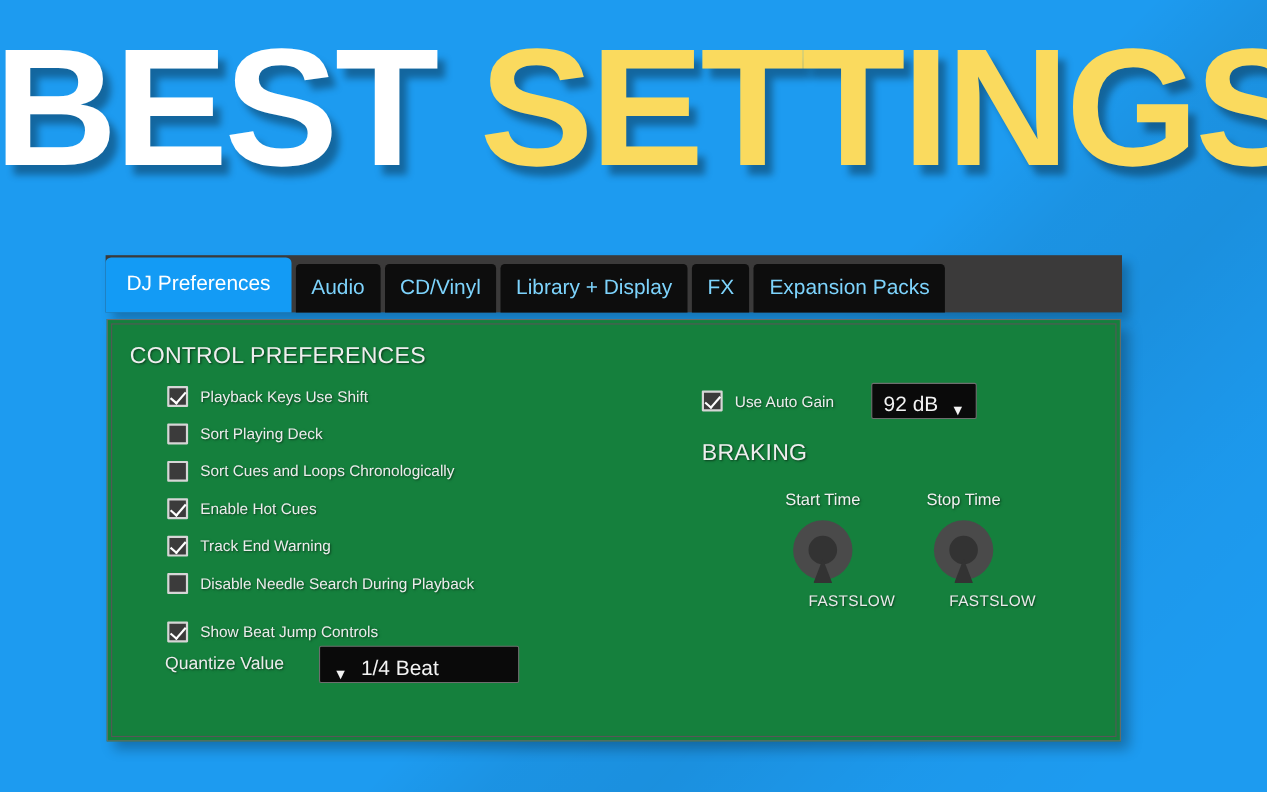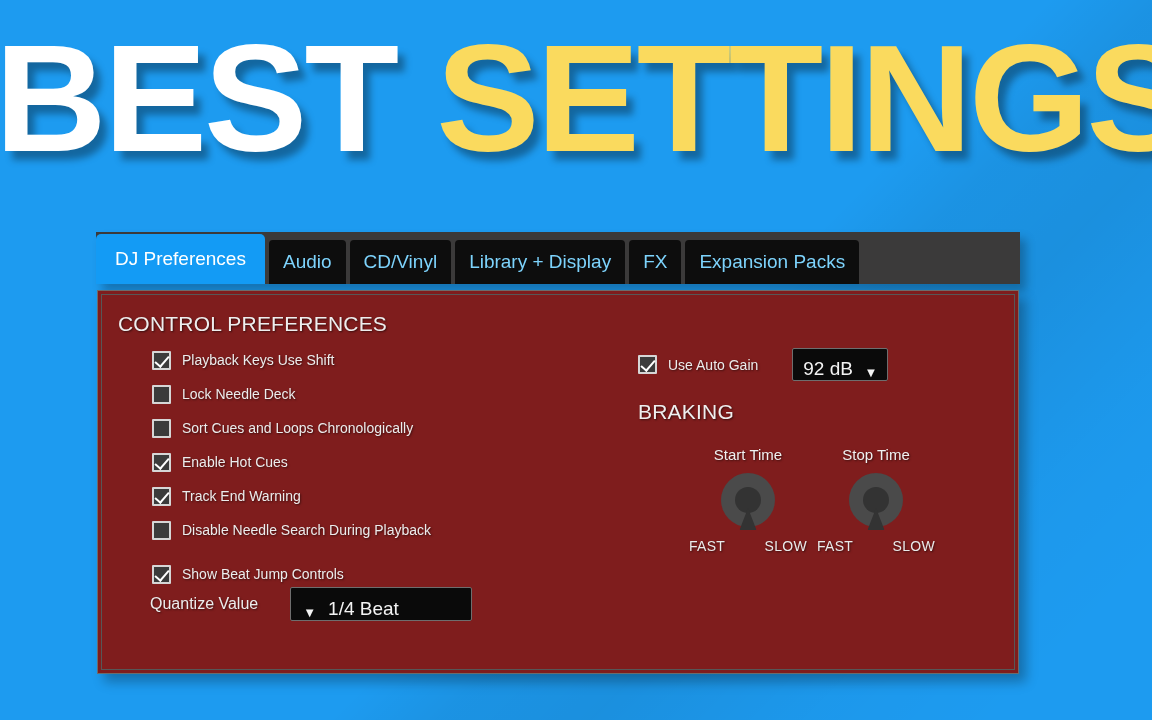--- a/index.html
+++ b/index.html
@@ -92,21 +92,21 @@
     padding: 0 19px;
   }
 
   
   .panel {
     position: absolute;
     left: 97px;
     top: 290px;
     width: 922px;
     height: 384px;
-    background: #7f1d1d;
+    background: #15803d;
     border: 1px solid #6c6c6c;
     box-sizing: border-box;
     box-shadow: 7px 8px 11px rgba(0,0,0,0.28);
     padding: 0;
   }
   .panel-inner {
     position: absolute;
     inset: 3px;
     border: 1px solid #575757;
     box-sizing: border-box;
@@ -237,20 +237,21 @@
     height: 22px;
     background: #333333;
     clip-path: polygon(0% 100%, 50% 0%, 100% 100%);
   }
   .knob-scale {
     display: flex;
     justify-content: space-between;
     margin-top: 11px;
     padding: 0 6px;
     box-sizing: border-box;
+    margin-left: 46px;
   }
   .knob-scale span {
     color: #eaeaea;
     font-size: 14px;
     letter-spacing: 0.3px;
     text-shadow: 1px 1px 2px rgba(0,0,0,0.5);
   }
 </style>
 </head>
 <body>
@@ -288,21 +289,21 @@
   <div class="panel-inner"></div>
 
   <div class="section-title" id="control-prefs-title">CONTROL PREFERENCES</div>
 
   <div class="check-row" style="left:54px; top:58px;">
     <span class="cb checked"></span>
     <span class="cb-label">Playback Keys Use Shift</span>
   </div>
   <div class="check-row" style="left:54px; top:92px;">
     <span class="cb"></span>
-    <span class="cb-label">Lock Needle Deck</span>
+    <span class="cb-label">Sort Playing Deck</span>
   </div>
   <div class="check-row" style="left:54px; top:126px;">
     <span class="cb"></span>
     <span class="cb-label">Sort Cues and Loops Chronologically</span>
   </div>
   <div class="check-row" style="left:54px; top:160px;">
     <span class="cb checked"></span>
     <span class="cb-label">Enable Hot Cues</span>
   </div>
   <div class="check-row" style="left:54px; top:194px;">

